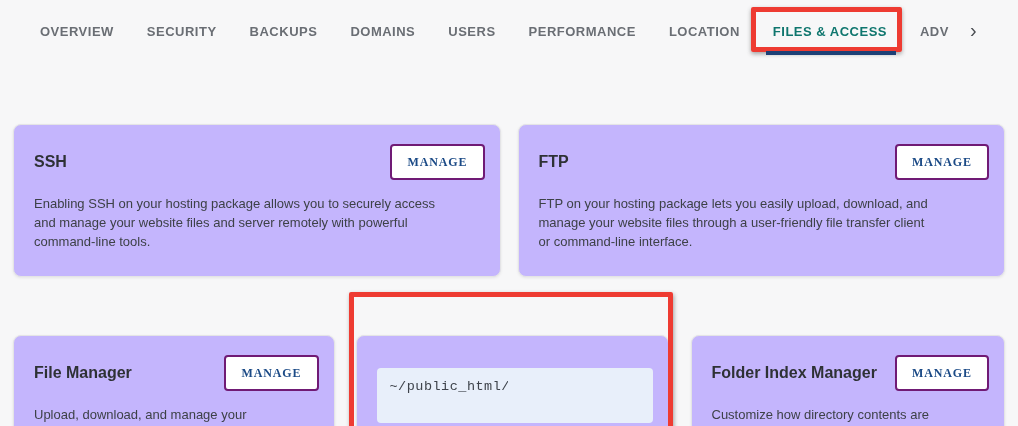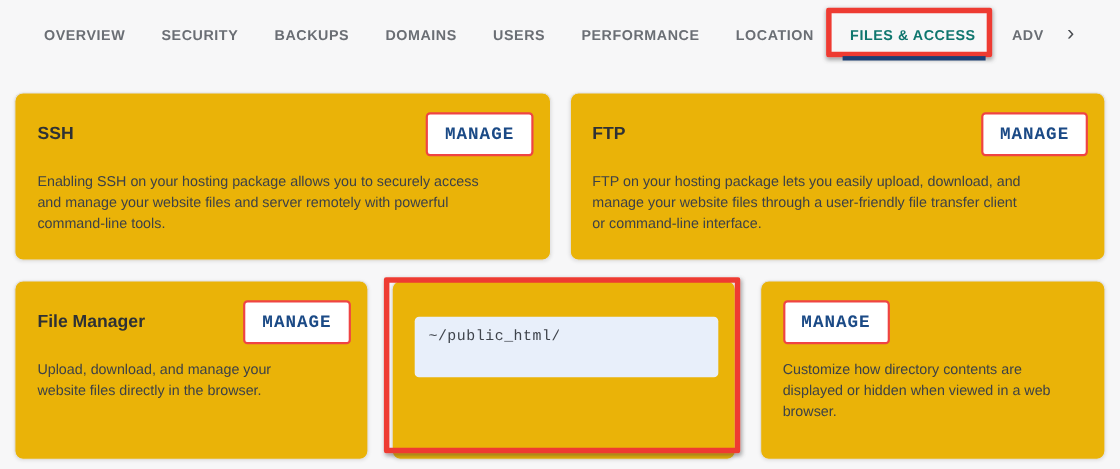--- a/index.html
+++ b/index.html
@@ -53,25 +53,26 @@
     padding-bottom: 3px;
     cursor: pointer;
   }
 
   
   .content { margin: 22px 13px 0 13px; position: relative; }
   .row { display: flex; }
   .row1 { gap: 17px; }
   .row2 { margin-top: 18px; align-items: flex-end; }
   .card {
-    background: #eab308;
+    background: #c4b5fd;
     border: 1px solid #e4e4e6;
     border-radius: 8px;
     box-shadow: 0 1px 3px rgba(0,0,0,0.08);
     padding: 17px 15px 17px 20px;
+    margin-top: 40px;
   }
   .card-wide  { width: 488px; height: 153px; }
   .card-small { height: 163px; }
   .card-fm  { width: 322px; }
   .card-dr  { width: 313px; height: 163px; }
   .card-fim { width: 315px; }
   .gap-a { width: 21px; flex: none; }
   .gap-b { width: 22px; flex: none; }
 
   .card-header {
@@ -81,25 +82,25 @@
     min-height: 39px;
   }
   .card-title {
     font-size: 16px;
     font-weight: bold;
     color: #2e3135;
     white-space: nowrap;
   }
   .btn {
     background: #ffffff;
-    border: 2px solid #ef4444;
+    border: 2px solid #701a75;
     border-radius: 4px;
     color: #1b4a86;
-    font-family: Liberation Mono, monospace;
-    font-size: 16px;
+    font-family: Liberation Serif, serif;
+    font-size: 12px;
     font-weight: bold;
     letter-spacing: 0.9px;
     padding: 10px 15px;
     line-height: 1;
     white-space: nowrap;
     cursor: pointer;
   }
   .card-desc {
     margin-top: 13px;
     font-size: 13px;
@@ -202,20 +203,21 @@
           <span class="code-clip">~/public_html/w</span>
         </div>
       </section>
       <div class="ann-card"></div>
     </div>
 
     <div class="gap-b"></div>
 
     <section class="card card-small card-fim">
       <div class="card-header">
+        <h2 class="card-title">Folder Index Manager</h2>
         <button class="btn">MANAGE</button>
       </div>
       <p class="card-desc">Customize how directory contents are
 displayed or hidden when viewed in a web
 browser.</p>
     </section>
 
   </div>
 
 </main>

